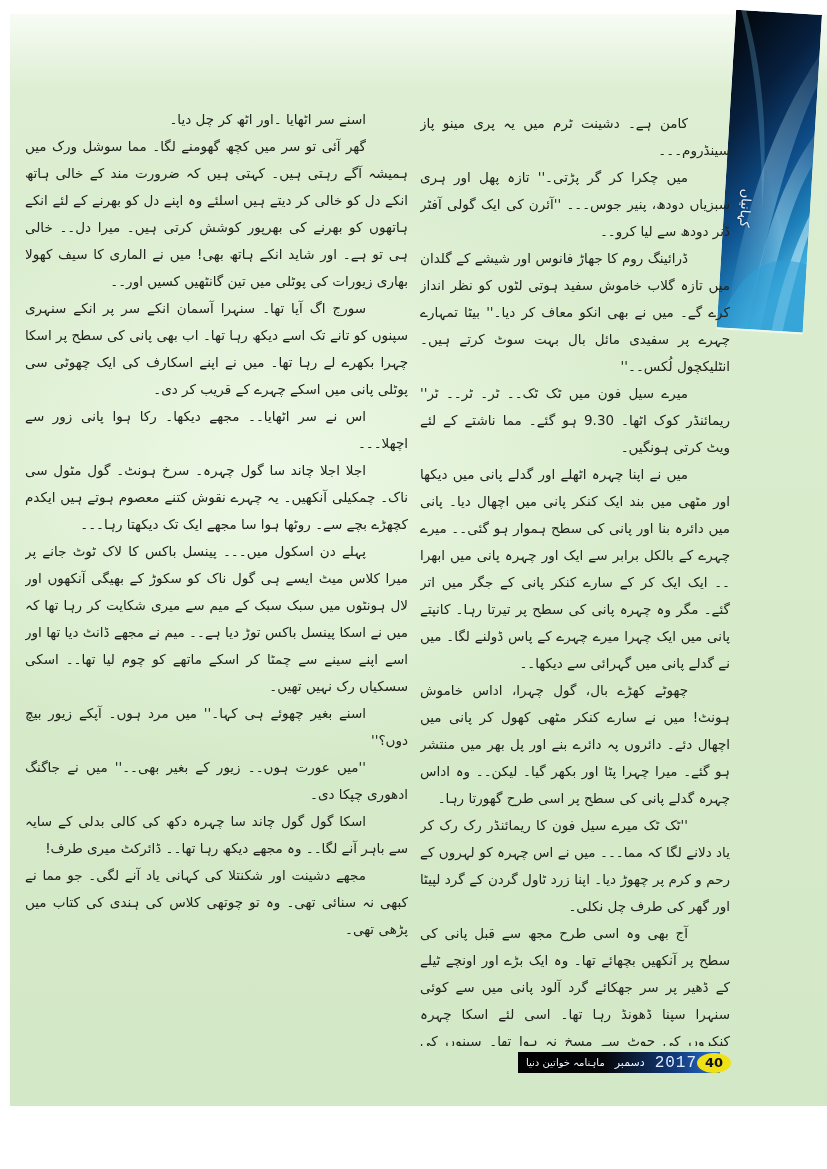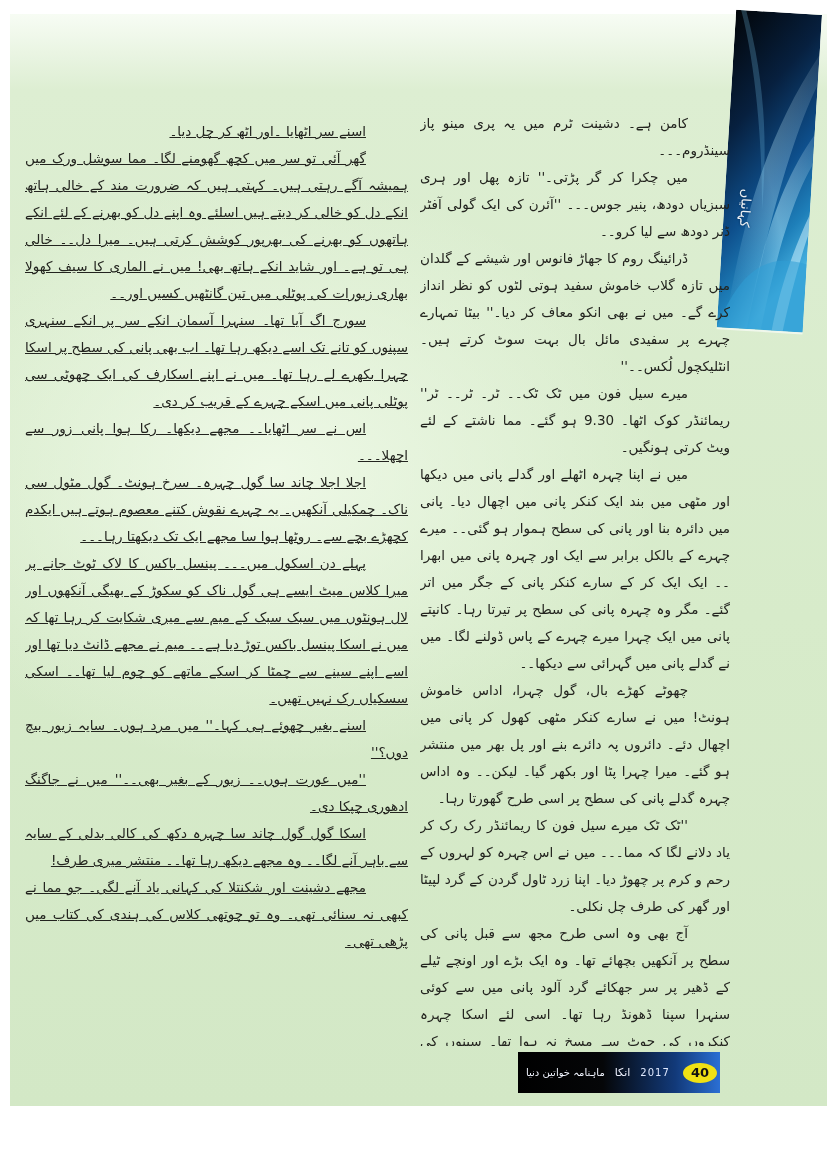--- a/index.html
+++ b/index.html
@@ -24,33 +24,33 @@
     position:absolute;top:178px;left:14px;
     writing-mode:vertical-rl;
     color:rgba(255,255,255,.92);font-size:13px;letter-spacing:2px;
     text-shadow:0 0 2px rgba(0,40,80,.8);
   }
   
   .col{
     position:absolute;direction:rtl;text-align:justify;
     color:#23241f;font-size:13.5px;line-height:27px;overflow:hidden;
   }
-  .col-left{left:25px;top:118px;width:383px;height:952px;text-decoration:underline;}
+  .col-left{left:25px;top:106px;width:383px;height:952px;}
   .col-right{left:420px;top:110px;width:310px;height:936px;}
   .col p{margin:0;text-indent:42px;}
   
   .footer-bar{
-    position:absolute;left:518px;top:1052px;width:202px;height:41px;
+    position:absolute;left:518px;top:1052px;width:202px;height:21px;
     background:linear-gradient(to right,#000000 0%,#050608 42%,#123a7a 78%,#2b6fd4 100%);
     display:flex;flex-direction:row;align-items:center;
     padding:0 3px 0 8px;box-sizing:border-box;
   }
   .footer-magazine{color:#f2f5ff;font-size:10px;direction:rtl;white-space:nowrap;}
   .footer-month{color:#eef2ff;font-size:11px;direction:rtl;margin-left:10px;white-space:nowrap;}
-  .footer-year{color:#dfe9ff;font-size:10px;letter-spacing:1px;margin-left:10px;margin-right:auto;}
+  .footer-year{color:#dfe9ff;font-size:16px;letter-spacing:1px;margin-left:10px;margin-right:auto;font-family:Liberation Mono, monospace;}
   .footer-badge{
     width:34px;height:20px;border-radius:50%;background:#f0e114;
     color:#111;font-size:13px;font-weight:bold;
     display:flex;align-items:center;justify-content:center;flex:0 0 auto;
   }
 </style>
 </head>
 <body>
 
 <div class="page-bg"></div>
@@ -81,34 +81,34 @@
   <div class="strip-label">کہانیاں</div>
 </div>
 
 <div class="col col-left">
     <p>اسنے سر اٹھایا ۔اور اٹھ کر چل دیا۔</p>
     <p>گھر آئی تو سر میں کچھ گھومنے لگا۔ مما سوشل ورک میں ہمیشہ آگے رہتی ہیں۔ کہتی ہیں کہ ضرورت مند کے خالی ہاتھ انکے دل کو خالی کر دیتے ہیں اسلئے وہ اپنے دل کو بھرنے کے لئے انکے ہاتھوں کو بھرنے کی بھرپور کوشش کرتی ہیں۔ میرا دل۔۔ خالی ہی تو ہے۔ اور شاید انکے ہاتھ بھی! میں نے الماری کا سیف کھولا بھاری زیورات کی پوٹلی میں تین گانٹھیں کسیں اور۔۔</p>
     <p>سورج اگ آیا تھا۔ سنہرا آسمان انکے سر پر انکے سنہری سپنوں کو تانے تک اسے دیکھ رہا تھا۔ اب بھی پانی کی سطح پر اسکا چہرا بکھرے لے رہا تھا۔ میں نے اپنے اسکارف کی ایک چھوٹی سی پوٹلی پانی میں اسکے چہرے کے قریب کر دی۔</p>
     <p>اس نے سر اٹھایا۔۔ مجھے دیکھا۔ رکا ہوا پانی زور سے اچھلا۔۔۔</p>
     <p>اجلا اجلا چاند سا گول چہرہ۔ سرخ ہونٹ۔ گول مٹول سی ناک۔ چمکیلی آنکھیں۔ یہ چہرے نقوش کتنے معصوم ہوتے ہیں ایکدم کچھڑے بچے سے۔ روٹھا ہوا سا مجھے ایک تک دیکھتا رہا۔۔۔</p>
     <p>پہلے دن اسکول میں۔۔۔ پینسل باکس کا لاک ٹوٹ جانے پر میرا کلاس میٹ ایسے ہی گول ناک کو سکوڑ کے بھیگی آنکھوں اور لال ہونٹوں میں سبک سبک کے میم سے میری شکایت کر رہا تھا کہ میں نے اسکا پینسل باکس توڑ دیا ہے۔۔ میم نے مجھے ڈانٹ دیا تھا اور اسے اپنے سینے سے چمٹا کر اسکے ماتھے کو چوم لیا تھا۔۔ اسکی سسکیاں رک نہیں تھیں۔</p>
-    <p>اسنے بغیر چھوئے ہی کہا۔'' میں مرد ہوں۔ سایہ زیور بیچ دوں؟''</p>
+    <p>اسنے بغیر چھوئے ہی کہا۔'' میں مرد ہوں۔ آپکے زیور بیچ دوں؟''</p>
     <p>''میں عورت ہوں۔۔ زیور کے بغیر بھی۔۔'' میں نے جاگنگ ادھوری چپکا دی۔</p>
-    <p>اسکا گول گول چاند سا چہرہ دکھ کی کالی بدلی کے سایہ سے باہر آنے لگا۔۔ وہ مجھے دیکھ رہا تھا۔۔ منتشر میری طرف!</p>
+    <p>اسکا گول گول چاند سا چہرہ دکھ کی کالی بدلی کے سایہ سے باہر آنے لگا۔۔ وہ مجھے دیکھ رہا تھا۔۔ ڈائرکٹ میری طرف!</p>
     <p>مجھے دشینت اور شکنتلا کی کہانی یاد آنے لگی۔ جو مما نے کبھی نہ سنائی تھی۔ وہ تو چوتھی کلاس کی ہندی کی کتاب میں پڑھی تھی۔</p>
   </div>
 <div class="col col-right">
     <p>کامن ہے۔ دشینت ٹرم میں یہ پری مینو پاز سینڈروم۔۔۔</p>
     <p>میں چکرا کر گر پڑتی۔'' تازہ پھل اور ہری سبزیاں دودھ، پنیر جوس۔۔۔ ''آئرن کی ایک گولی آفٹر ڈنر دودھ سے لیا کرو۔۔</p>
     <p>ڈرائینگ روم کا جھاڑ فانوس اور شیشے کے گلدان میں تازہ گلاب خاموش سفید ہوتی لٹوں کو نظر انداز کرے گے۔ میں نے بھی انکو معاف کر دیا۔'' بیٹا تمہارے چہرے پر سفیدی مائل بال بہت سوٹ کرتے ہیں۔ انٹلیکچول لُکس۔۔''</p>
     <p>میرے سیل فون میں ٹک ٹک۔۔ ٹر۔ ٹر۔۔ ٹر'' ریمائنڈر کوک اٹھا۔ 9.30 ہو گئے۔ مما ناشتے کے لئے ویٹ کرتی ہونگیں۔</p>
     <p>میں نے اپنا چہرہ اٹھلے اور گدلے پانی میں دیکھا اور مٹھی میں بند ایک کنکر پانی میں اچھال دیا۔ پانی میں دائرہ بنا اور پانی کی سطح ہموار ہو گئی۔۔ میرے چہرے کے بالکل برابر سے ایک اور چہرہ پانی میں ابھرا ۔۔ ایک ایک کر کے سارے کنکر پانی کے جگر میں اتر گئے۔ مگر وہ چہرہ پانی کی سطح پر تیرتا رہا۔ کانپتے پانی میں ایک چہرا میرے چہرے کے پاس ڈولنے لگا۔ میں نے گدلے پانی میں گہرائی سے دیکھا۔۔</p>
     <p>چھوٹے کھڑے بال، گول چہرا، اداس خاموش ہونٹ! میں نے سارے کنکر مٹھی کھول کر پانی میں اچھال دئے۔ دائروں پہ دائرے بنے اور پل بھر میں منتشر ہو گئے۔ میرا چہرا پٹا اور بکھر گیا۔ لیکن۔۔ وہ اداس چہرہ گدلے پانی کی سطح پر اسی طرح گھورتا رہا۔</p>
     <p>''ٹک ٹک میرے سیل فون کا ریمائنڈر رک رک کر یاد دلانے لگا کہ مما۔۔۔ میں نے اس چہرہ کو لہروں کے رحم و کرم پر چھوڑ دیا۔ اپنا زرد ٹاول گردن کے گرد لپیٹا اور گھر کی طرف چل نکلی۔</p>
     <p>آج بھی وہ اسی طرح مجھ سے قبل پانی کی سطح پر آنکھیں بچھائے تھا۔ وہ ایک بڑے اور اونچے ٹیلے کے ڈھیر پر سر جھکائے گرد آلود پانی میں سے کوئی سنہرا سپنا ڈھونڈ رہا تھا۔ اسی لئے اسکا چہرہ کنکروں کی چوٹ سے مسخ نہ ہوا تھا۔ سپنوں کی وادیاں آہنی دیواروں میں محفوظ ہوتی ہیں جن پر نہ وقت اور نہ حالات اپنے اثرات چھوڑتے ہیں۔ نہ سپنے کبھی بوڑھے ہوتے ہیں اور نہ انکا سنہرا روپ ماند!</p>
   </div>
 
 <div class="footer-bar">
   <span class="footer-magazine">ماہنامہ خواتین دنیا</span>
-  <span class="footer-month">انکا</span>
+  <span class="footer-month">دسمبر</span>
   <span class="footer-year">2017</span>
   <span class="footer-badge">40</span>
 </div>
 
 </body></html>

